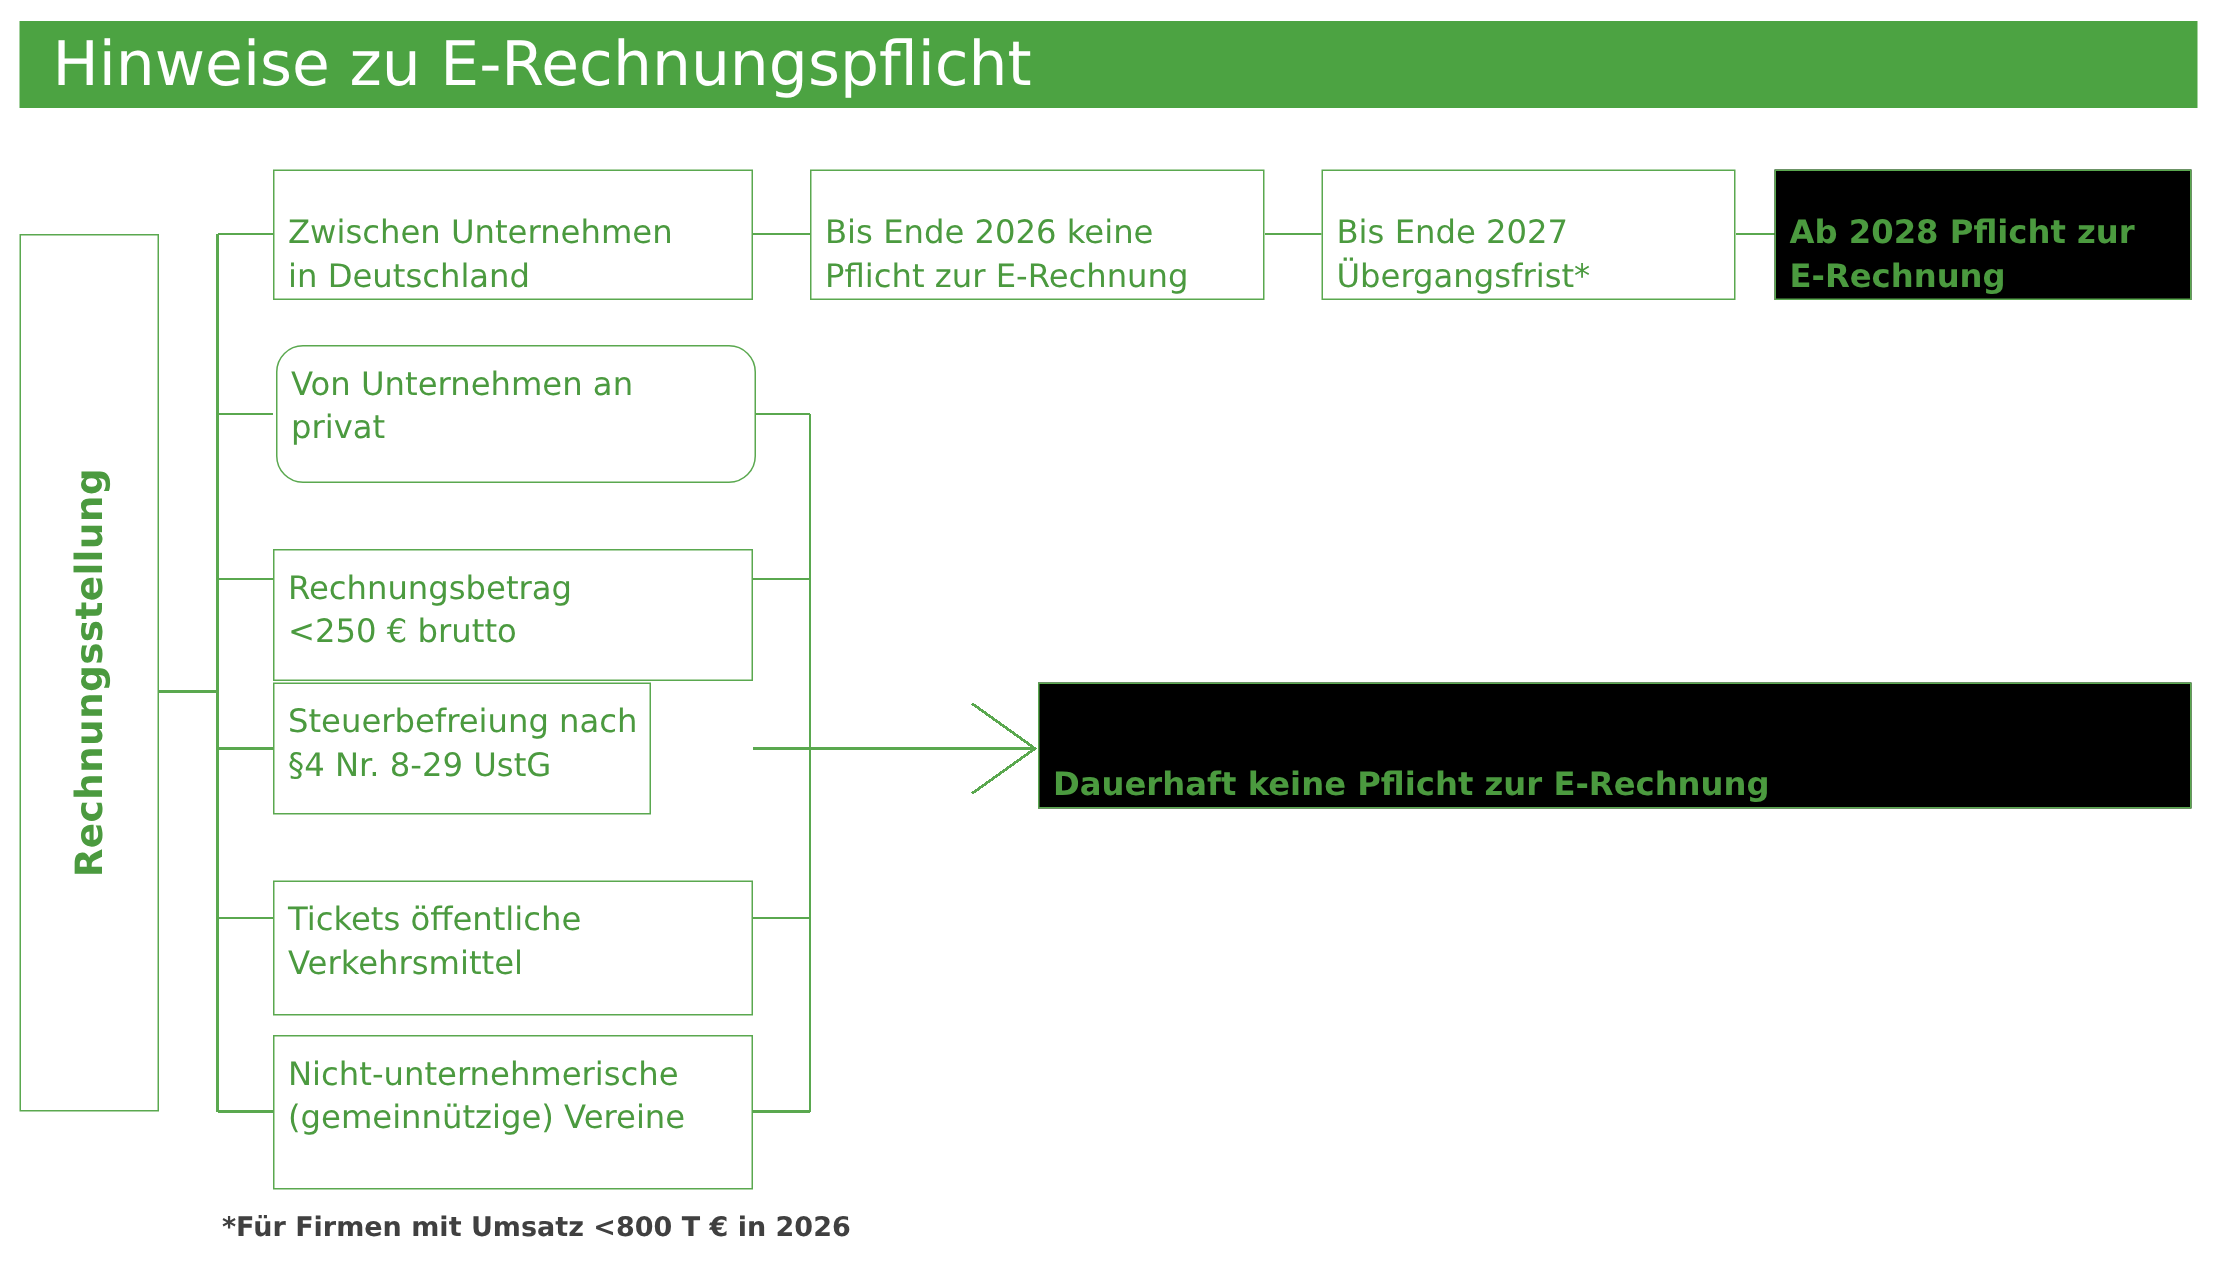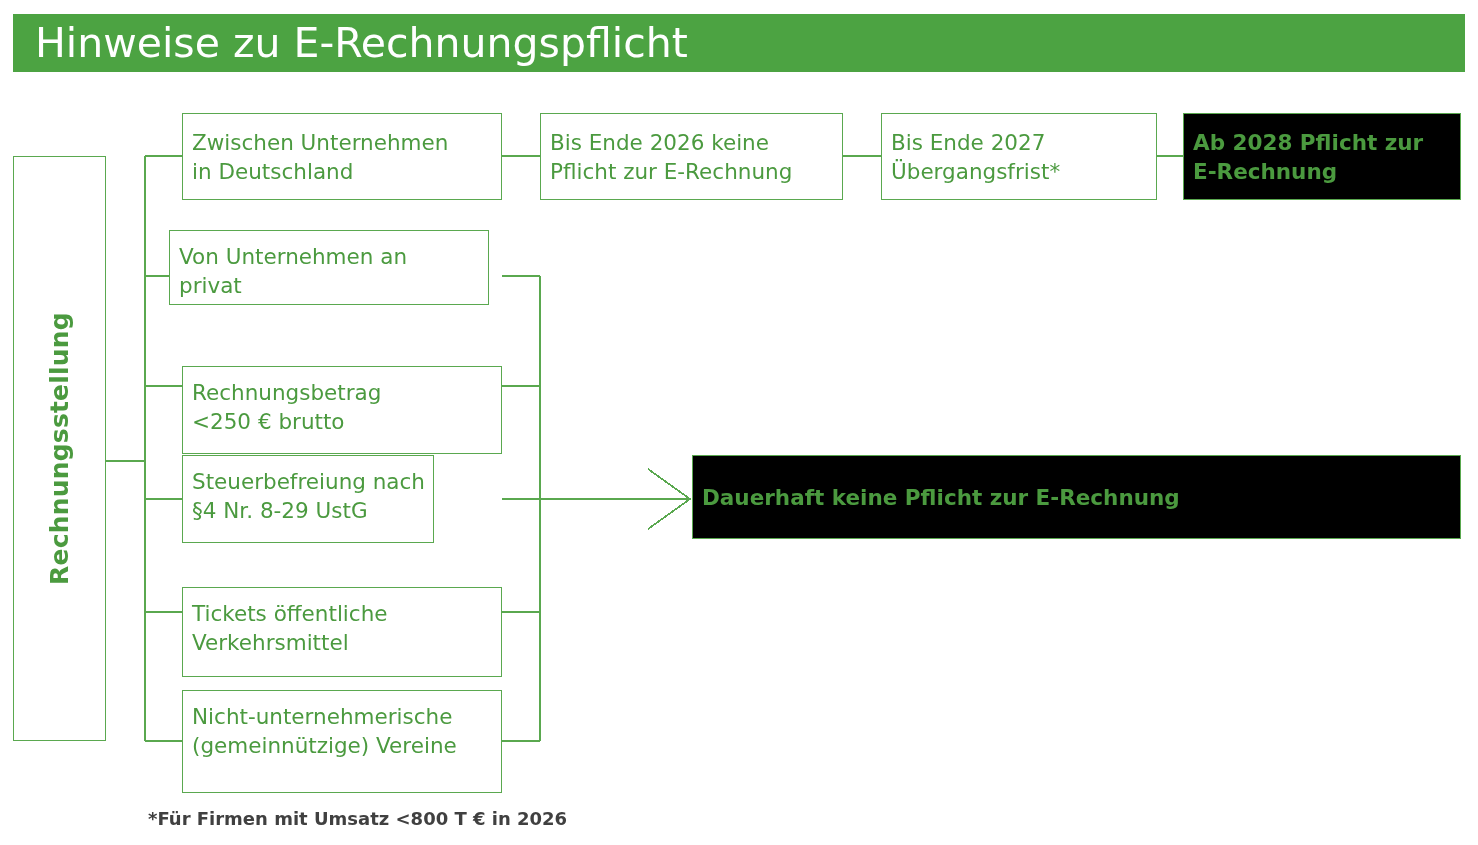--- a/index.html
+++ b/index.html
@@ -50,21 +50,21 @@
     position: absolute;
     box-sizing: border-box;
     border: 1.6px solid #5aa84f;
     background: #ffffff;
     color: #4b9a3f;
     font-size: 21.5px;
     line-height: 29px;
     padding: 0 0 0 9px;
     display: flex;
     flex-direction: column;
-    justify-content: center;
+    justify-content: flex-end;
     white-space: pre-line;
   }
   .node.filled {
     background: #000000;
     font-weight: bold;
   }
   .node.top-align {
     justify-content: flex-start;
     padding-top: 11px;
   }
@@ -150,21 +150,21 @@
 
   <div class="node-vertical" style="left:13px; top:156px; width:93px; height:585px;">
     <span>Rechnungsstellung</span>
   </div>
 
   <div class="node" style="left:182px; top:113px; width:320px; height:87px;">
     <span>Zwischen Unternehmen
 in Deutschland</span>
   </div>
 
-  <div class="node top-align" style="left:169px; top:230px; width:320px; height:75px;">
+  <div class="node top-align" style="left:184px; top:230px; width:320px; height:92px;border-radius:18px;">
     <span>Von Unternehmen an
 privat</span>
   </div>
 
   <div class="node top-align" style="left:182px; top:342px; width:320px; height:88px;margin-top:24px;">
     <span>Rechnungsbetrag
 &lt;250 € brutto</span>
   </div>
 
   <div class="node top-align" style="left:182px; top:455px; width:252px; height:88px;">

